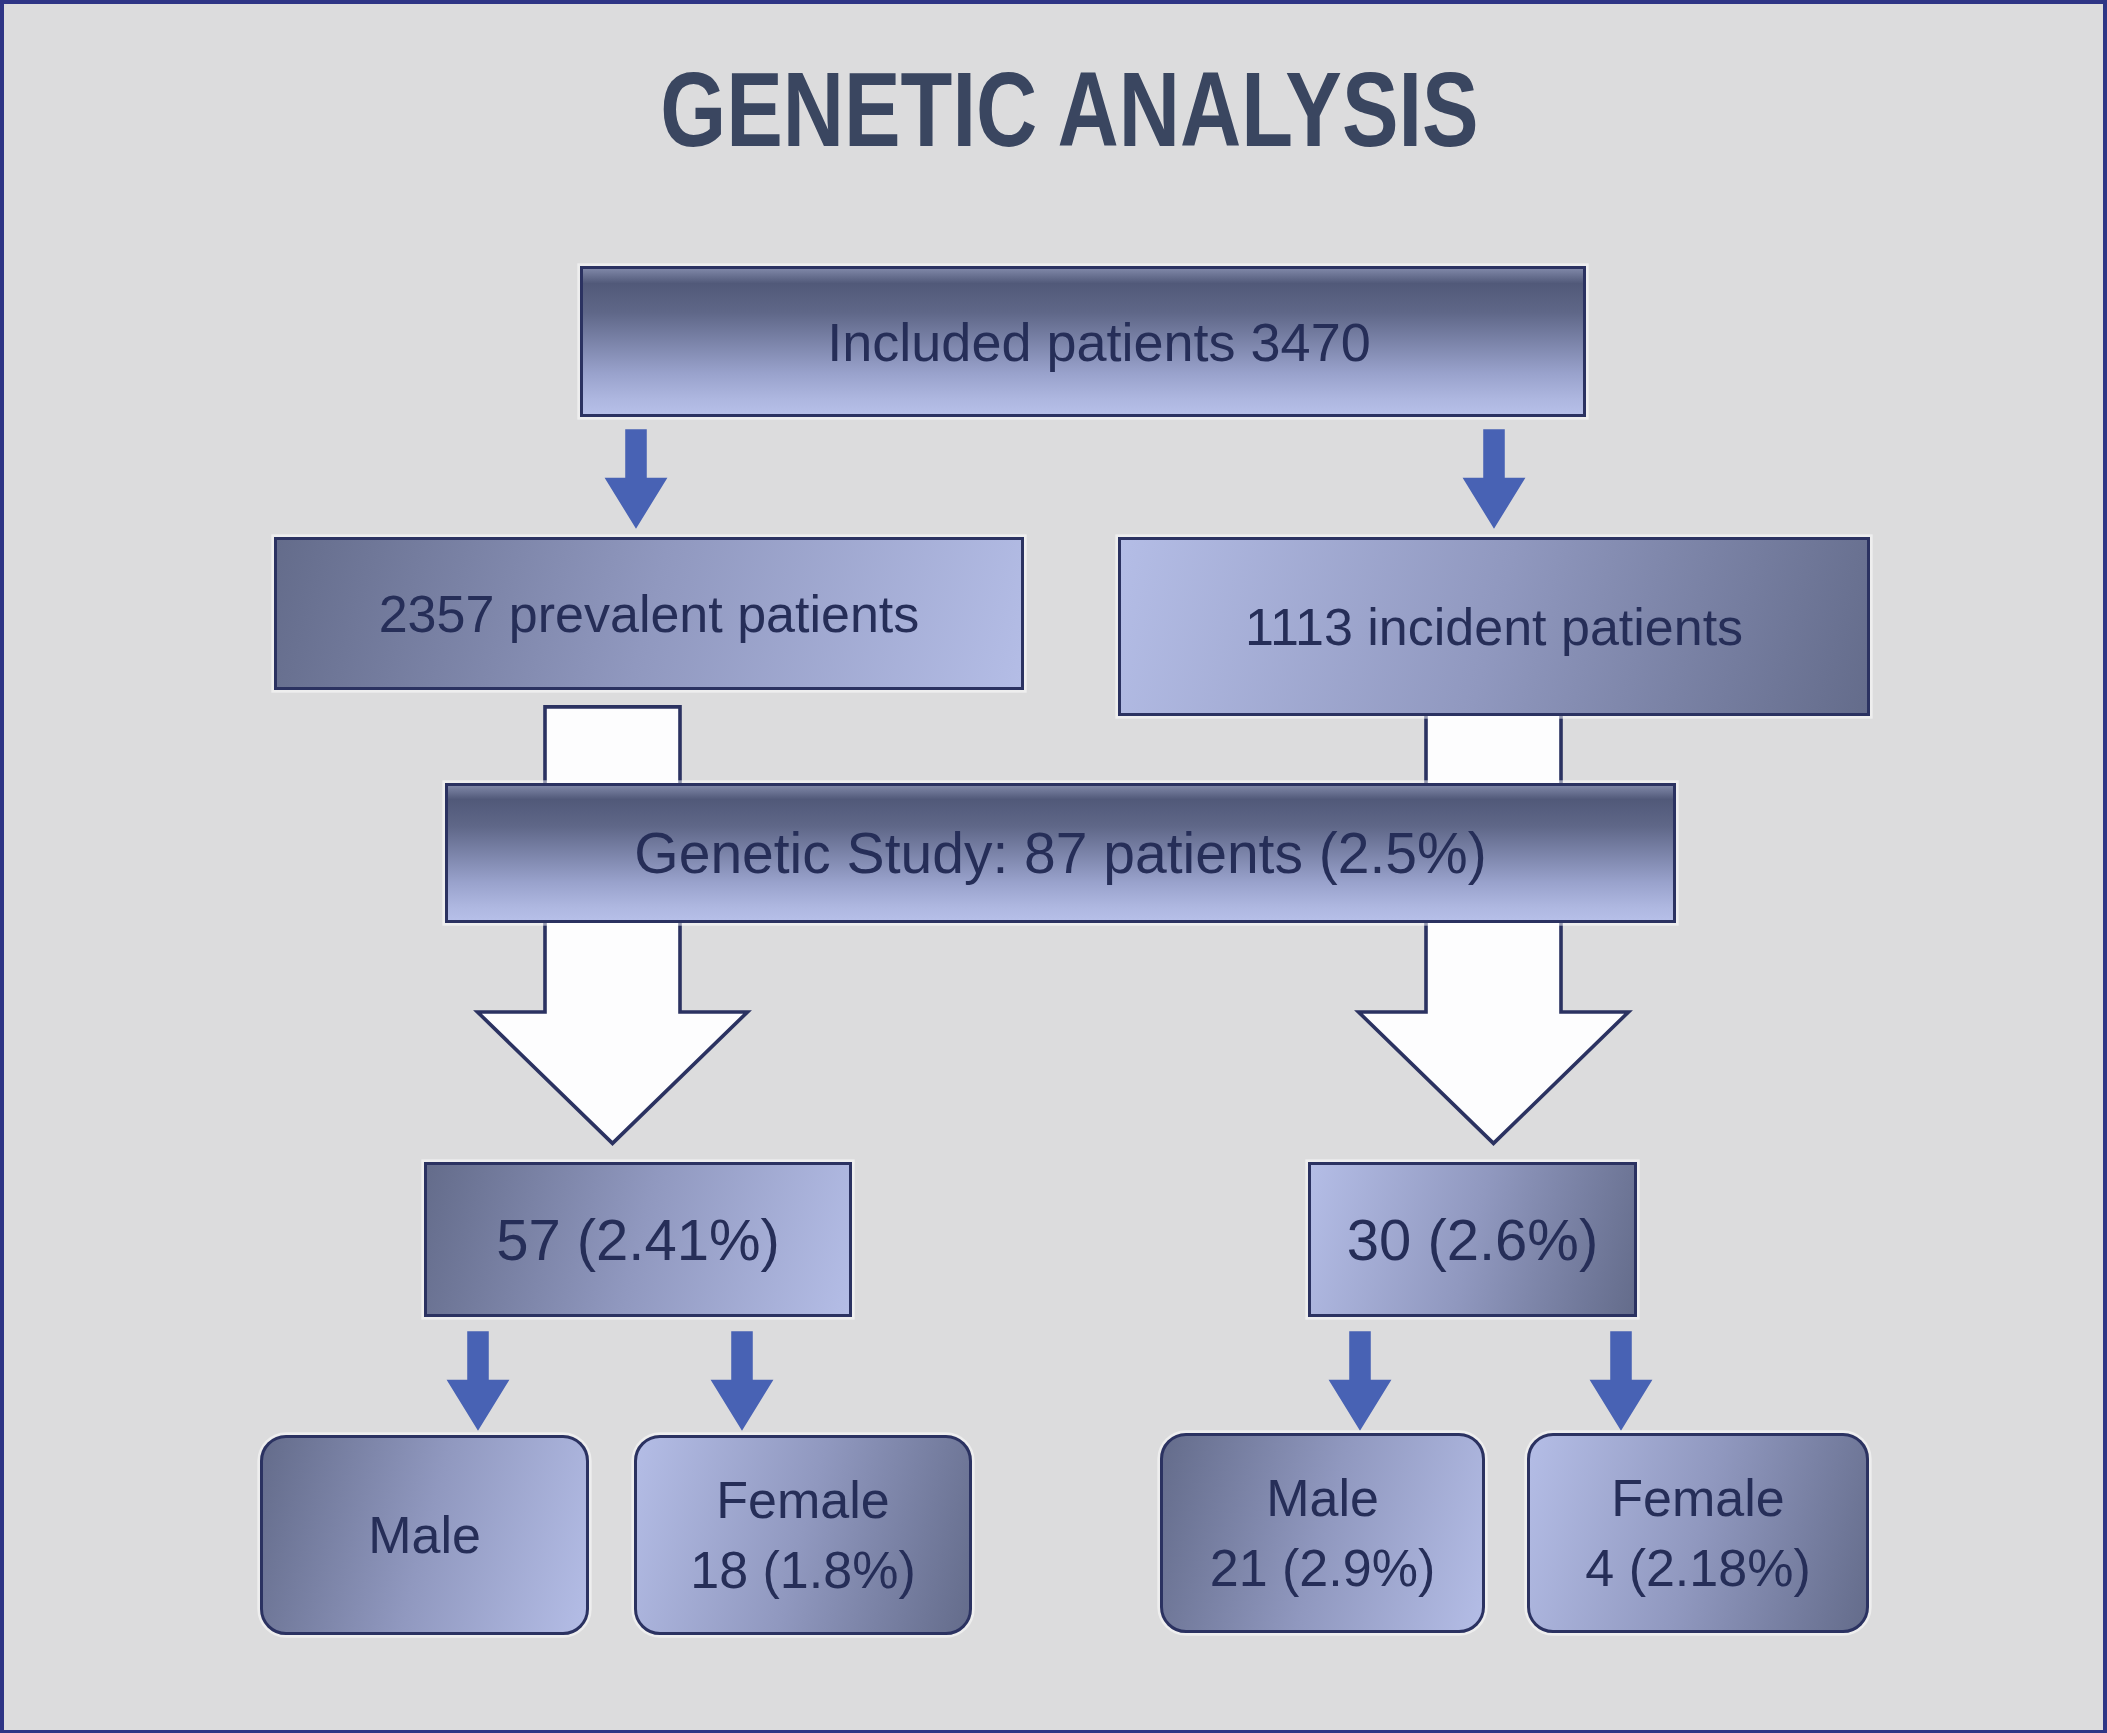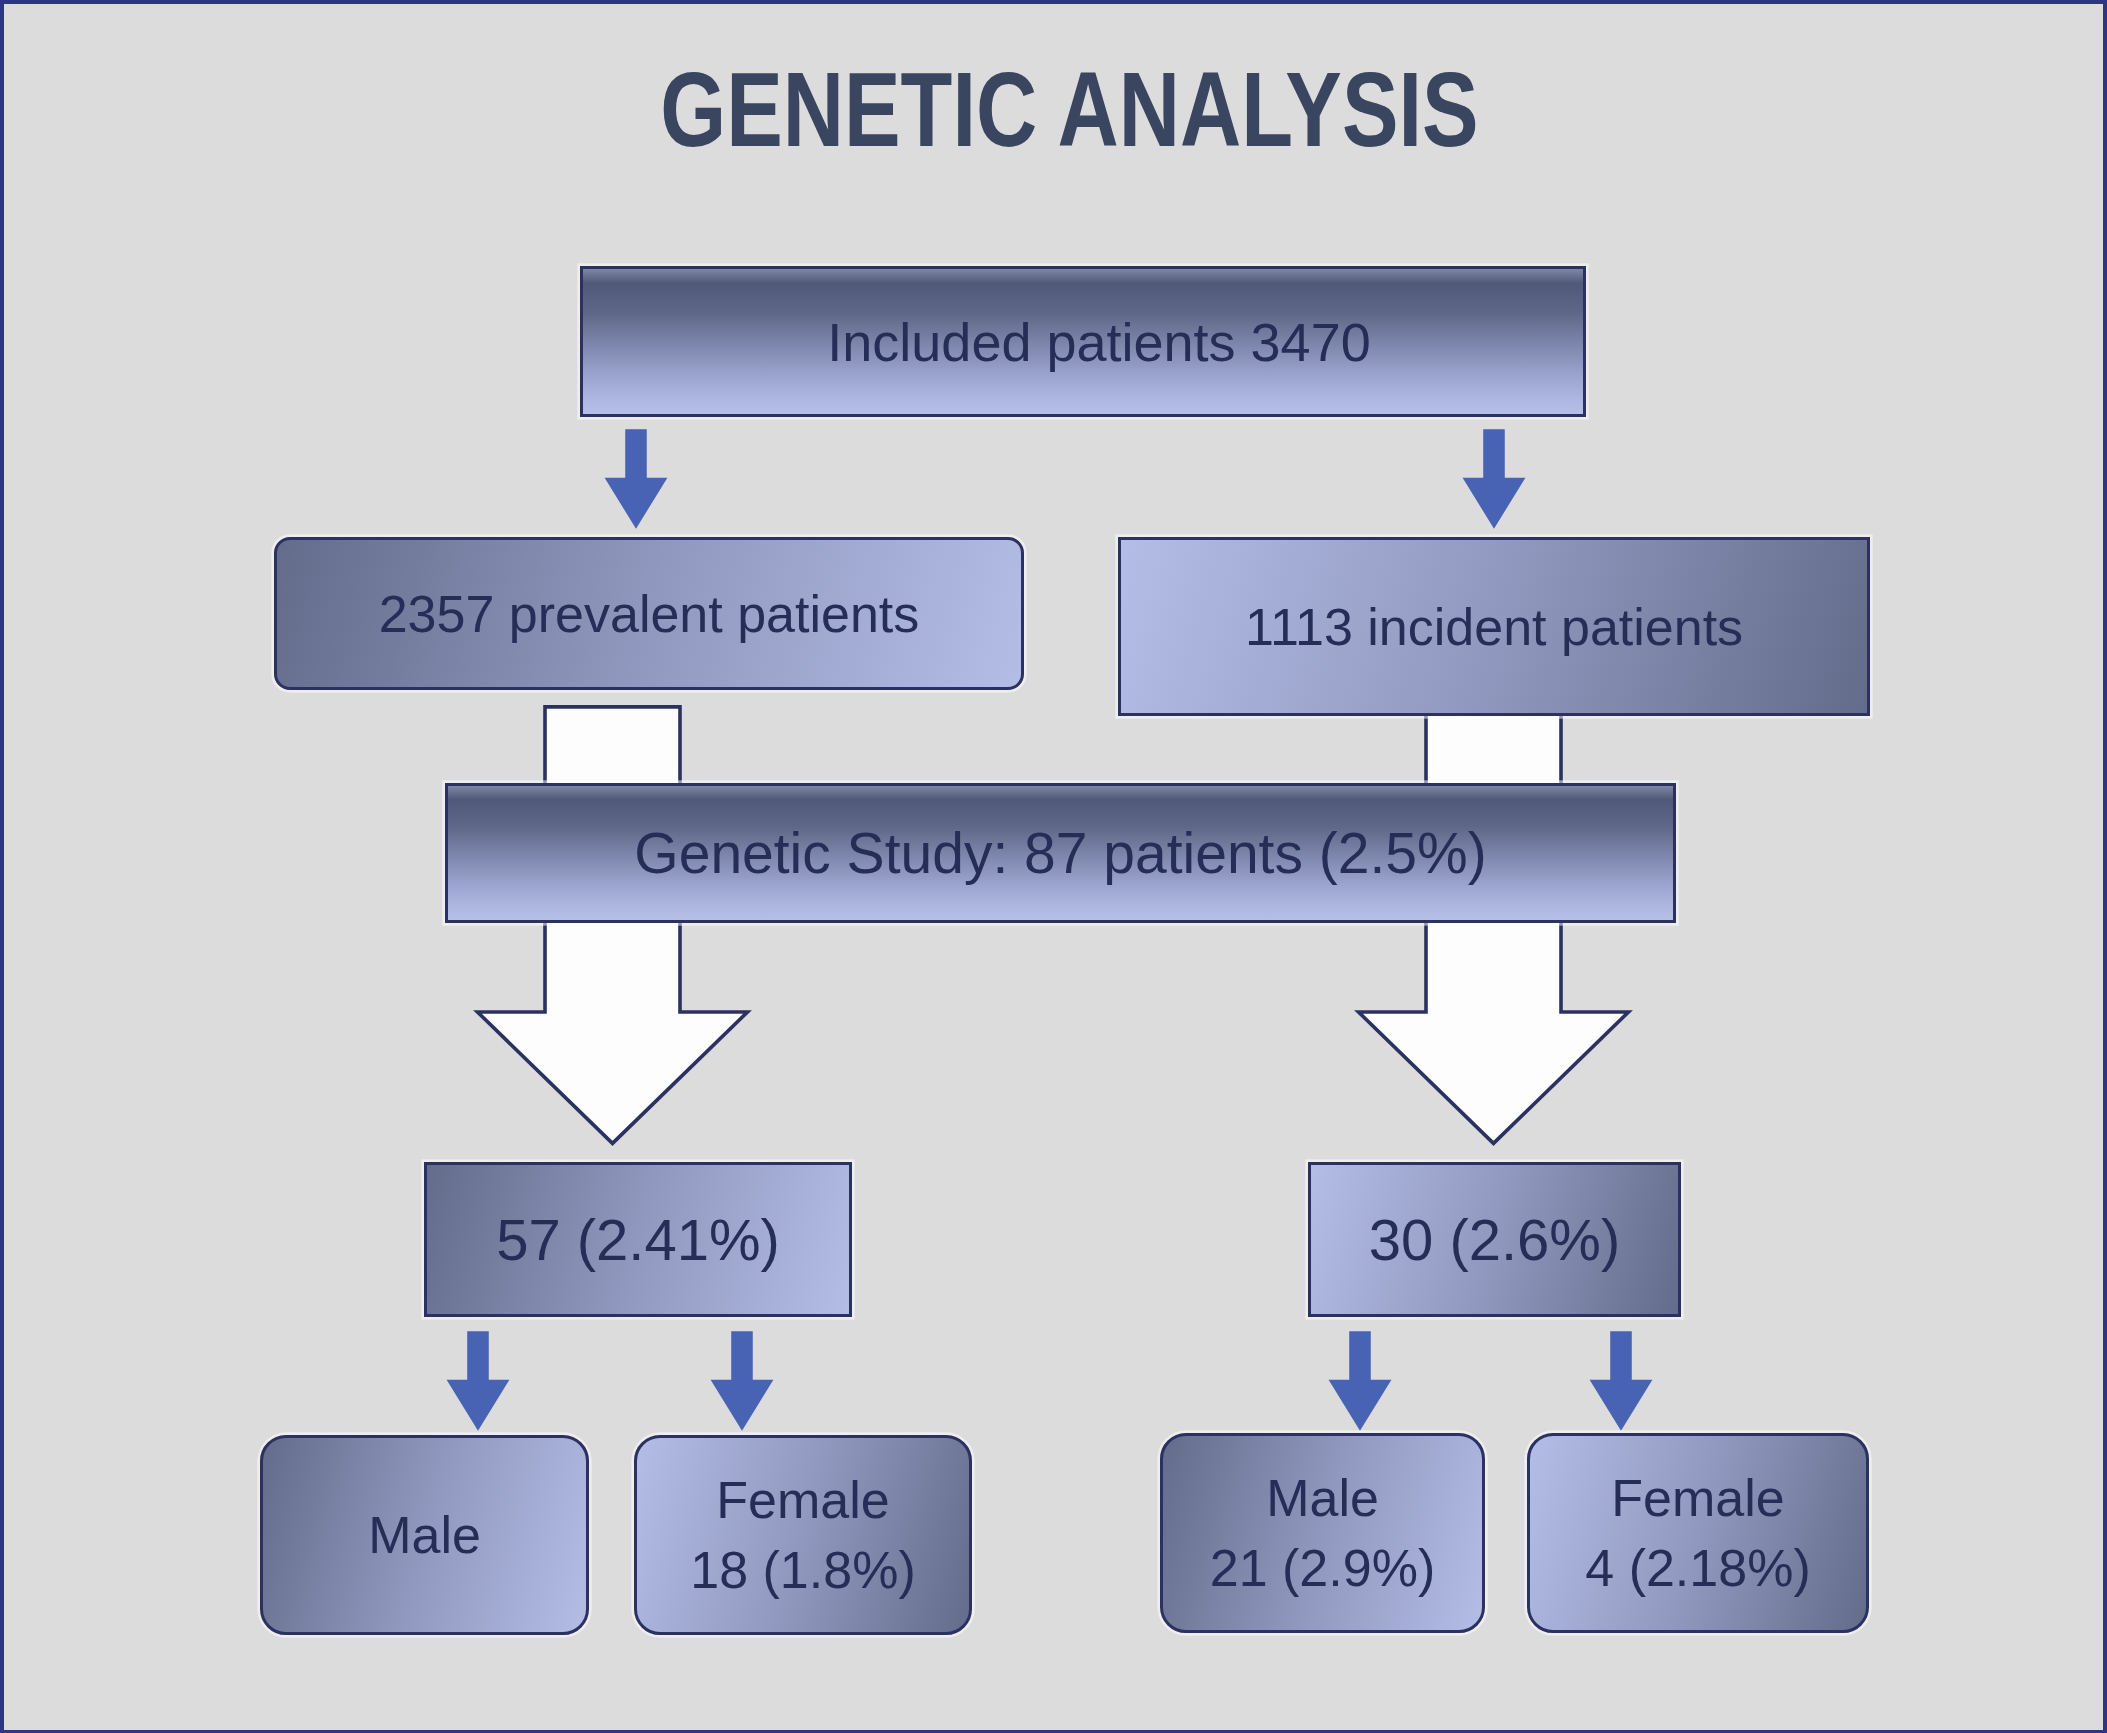--- a/index.html
+++ b/index.html
@@ -75,35 +75,35 @@
     <polygon points="27,2 51,2 51,56 74,56 39,113 4,56 27,56" fill="#4862b4"></polygon>
   </svg>
   <svg class="arrow-svg z-arrow" style="left:1582px;top:1325px;" width="70" height="104" viewBox="0 0 78 115">
     <polygon points="27,2 51,2 51,56 74,56 39,113 4,56 27,56" fill="#4862b4"></polygon>
   </svg>
 
   <div class="box grad-v z-box" style="left:576px;top:262px;width:1006px;height:151px;font-size:54px;padding-left:32px;">
     <span>Included patients 3470</span>
   </div>
 
-  <div class="box grad-l z-box" style="left:270px;top:533px;width:750px;height:153px;font-size:52px;border-radius:16px;">
+  <div class="box grad-l z-box" style="left:270px;top:533px;width:750px;height:153px;font-size:52px;">
     <span>2357 prevalent patients</span>
   </div>
   <div class="box grad-r z-box" style="left:1114px;top:533px;width:752px;height:179px;font-size:52px;">
     <span>1113 incident patients</span>
   </div>
 
   <div class="box grad-v z-top" style="left:441px;top:779px;width:1231px;height:140px;font-size:57px;">
     <span>Genetic Study: 87 patients (2.5%)</span>
   </div>
 
   <div class="box grad-l z-box" style="left:420px;top:1158px;width:428px;height:155px;font-size:58px;">
     <span>57 (2.41%)</span>
   </div>
-  <div class="box grad-r z-box" style="left:1304px;top:1158px;width:373px;height:155px;font-size:58px;">
+  <div class="box grad-r z-box" style="left:1304px;top:1158px;width:329px;height:155px;font-size:58px;">
     <span>30 (2.6%)</span>
   </div>
 
   <div class="box grad-l z-box line2" style="left:256px;top:1431px;width:329px;height:200px;font-size:52px;">
     <span>Male</span>
   </div>
   <div class="box grad-r z-box line2" style="left:630px;top:1431px;width:338px;height:200px;font-size:52px;">
     <span>Female</span>
     <span>18 (1.8%)</span>
   </div>

